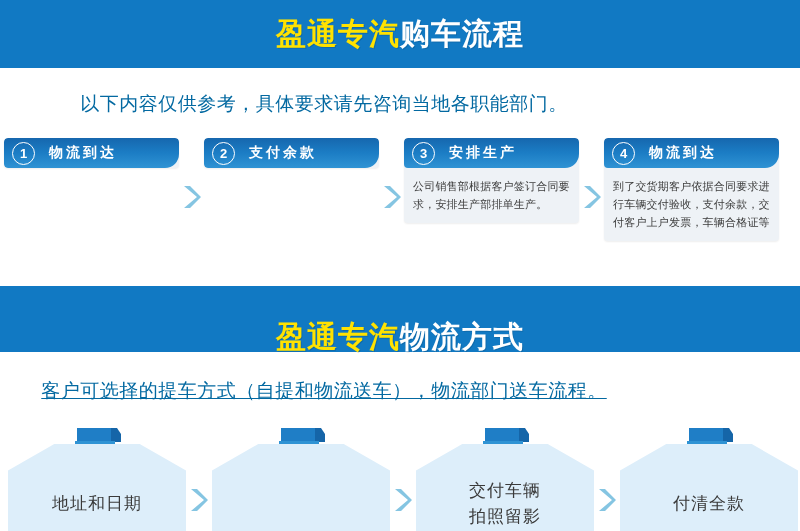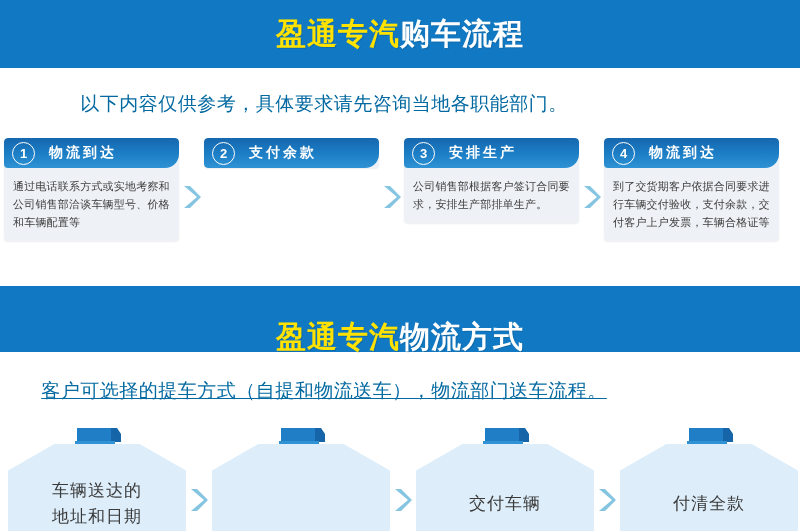--- a/index.html
+++ b/index.html
@@ -188,21 +188,20 @@
 
 <div class="subtitle-wrap" id="subtitle-1">以下内容仅供参考，具体要求请先咨询当地各职能部门。</div>
 
 <div class="steps-row">
 
   <div class="step-card">
     <div class="step-head">
       <div class="step-num">1</div>
       <div class="step-head-title">物流到达</div>
     </div>
-    <div class="step-body">通过电话联系方式或实地考察和公司销售部洽谈车辆型号、价格和车辆配置等</div>
   </div>
 
   <div class="chev">
     <svg width="22" height="26" viewBox="0 0 22 26">
         <path d="M3 2 L16 13 L3 24 L9 24 L20 13 L9 2 Z" fill="#85c5e2"></path>
       </svg>
   </div>
 
   <div class="step-card">
     <div class="step-head">
@@ -255,21 +254,20 @@
     <div class="truck">
       <svg width="52" height="26" viewBox="0 0 52 26">
         <path d="M38 4 L46 4 L50 10 L50 18 L38 18 Z" fill="#1565a8"></path>
         <rect x="6" y="4" width="34" height="14" fill="#1f7ec6"></rect>
         <rect x="4" y="17" width="40" height="3" fill="#2f93d4"></rect>
         <rect x="12" y="20" width="5" height="4" fill="#1f7ec6"></rect>
         <rect x="33" y="20" width="5" height="4" fill="#1f7ec6"></rect>
       </svg>
     </div>
     <div class="pent">
-      <div class="pent-line">车辆送达的</div>
       <div class="pent-line">地址和日期</div>
     </div>
   </div>
 
   <div class="chev2">
     <svg width="22" height="28" viewBox="0 0 22 28">
         <path d="M3 3 L16 14 L3 25 L9 25 L20 14 L9 3 Z" fill="#85c5e2"></path>
       </svg>
   </div>
 
@@ -298,20 +296,21 @@
       <svg width="52" height="26" viewBox="0 0 52 26">
         <path d="M38 4 L46 4 L50 10 L50 18 L38 18 Z" fill="#1565a8"></path>
         <rect x="6" y="4" width="34" height="14" fill="#1f7ec6"></rect>
         <rect x="4" y="17" width="40" height="3" fill="#2f93d4"></rect>
         <rect x="12" y="20" width="5" height="4" fill="#1f7ec6"></rect>
         <rect x="33" y="20" width="5" height="4" fill="#1f7ec6"></rect>
       </svg>
     </div>
     <div class="pent">
       <div class="pent-line">交付车辆</div>
+      <div class="pent-line">拍照留影</div>
     </div>
   </div>
 
   <div class="chev2">
     <svg width="22" height="28" viewBox="0 0 22 28">
         <path d="M3 3 L16 14 L3 25 L9 25 L20 14 L9 3 Z" fill="#85c5e2"></path>
       </svg>
   </div>
 
   <div class="logi-item">

